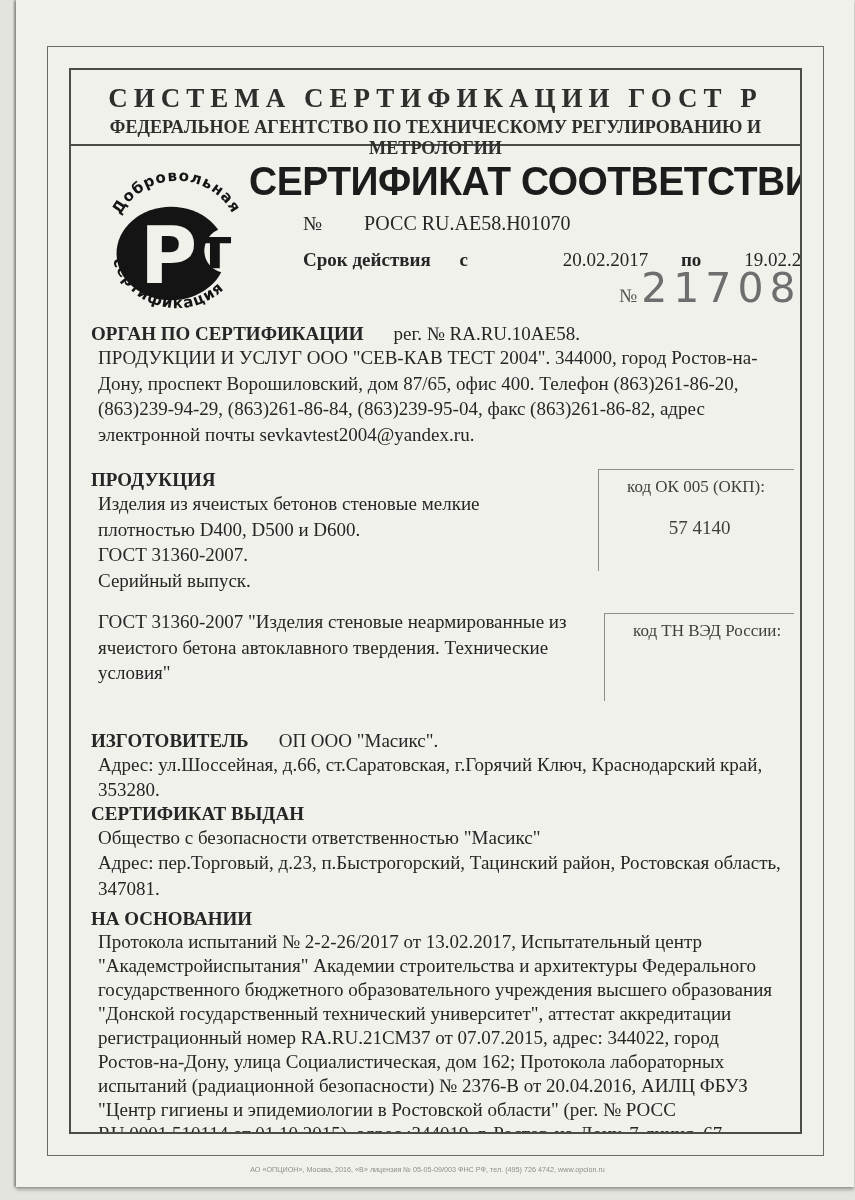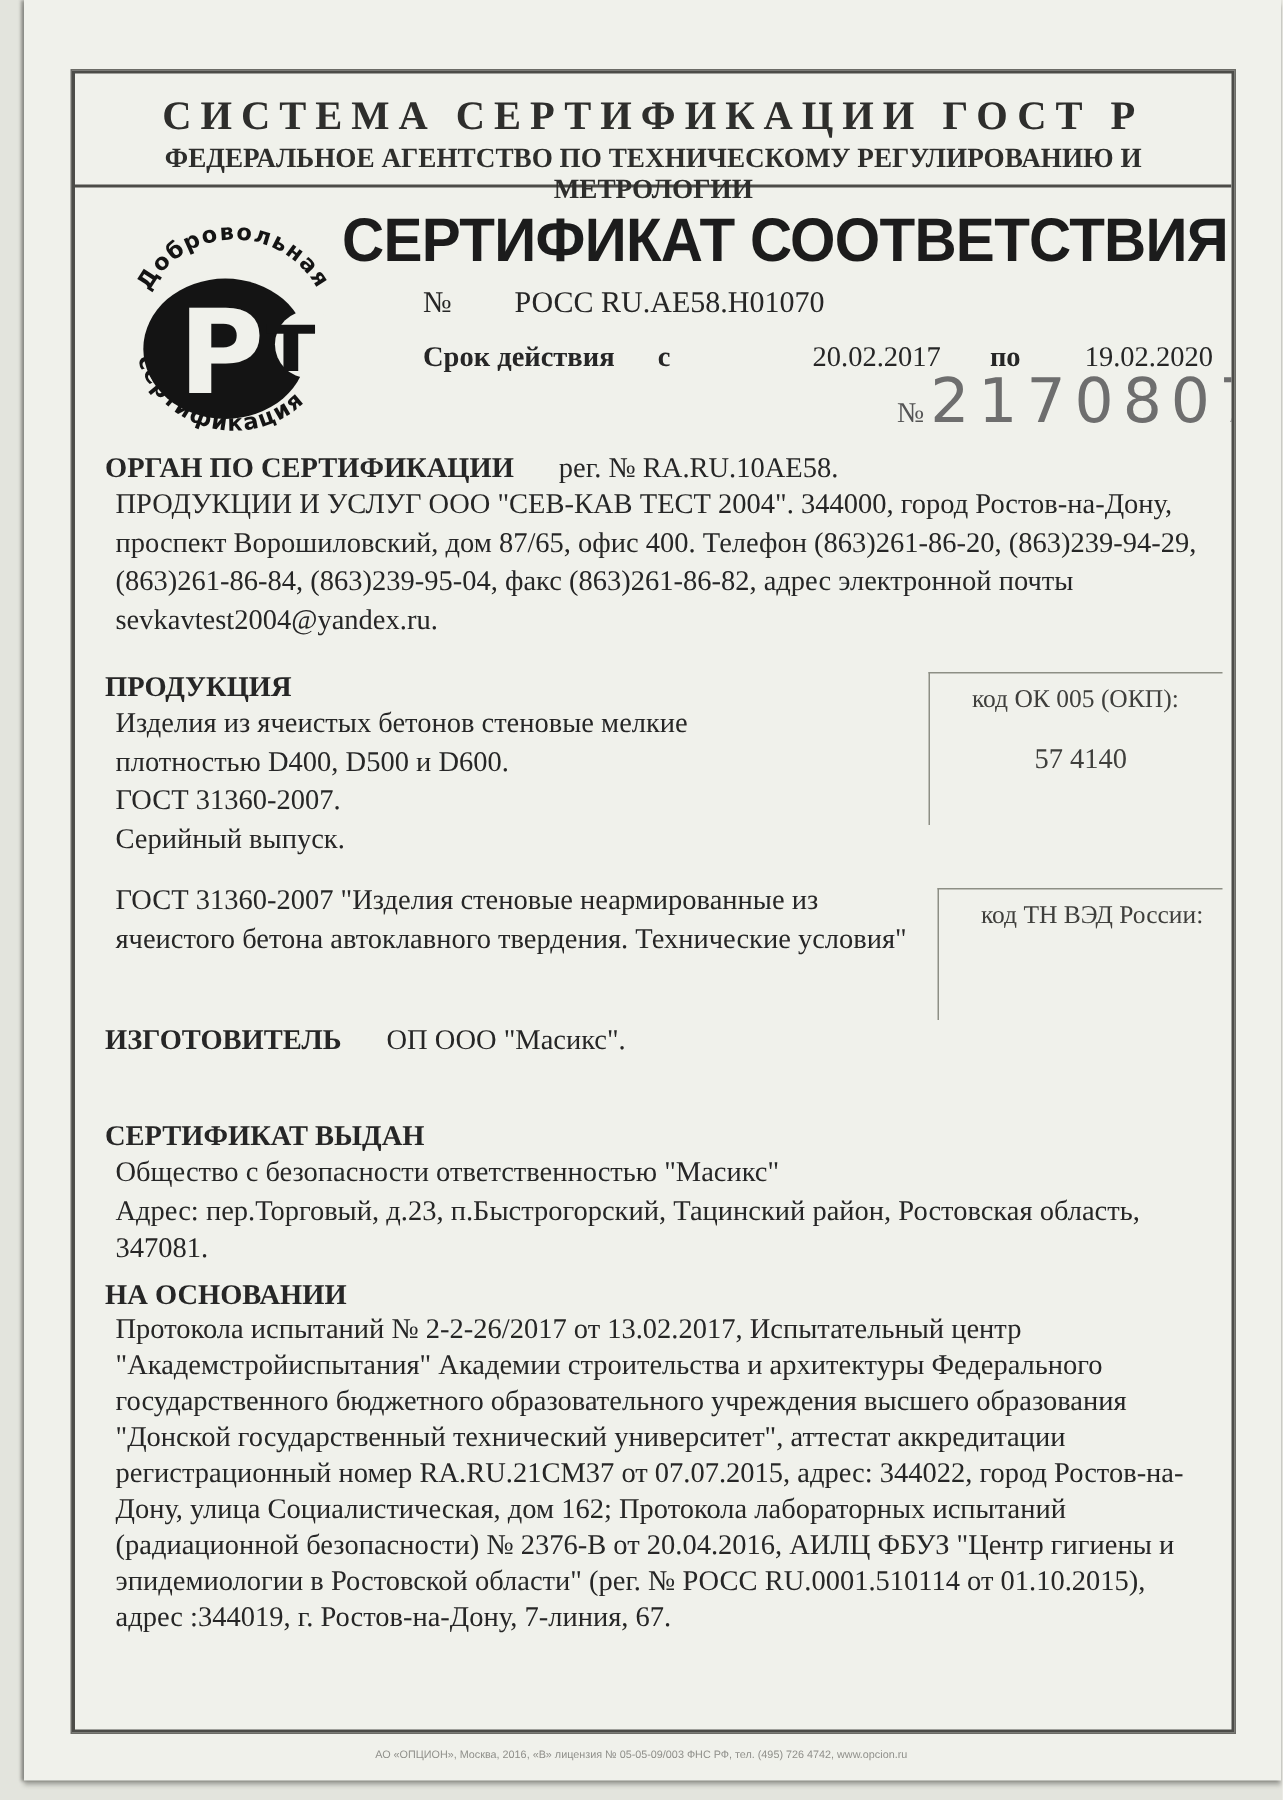--- a/index.html
+++ b/index.html
@@ -1,21 +1,21 @@
 <!DOCTYPE html>
 <html><head>
 <meta charset="utf-8">
 <style>
   * { margin:0; padding:0; box-sizing:border-box; }
   html,body { width:855px; height:1200px; }
   body { position:relative; background:#e3e4dd; font-family:"Liberation Serif", serif; color:#262626; overflow:hidden; }
   .paper { position:absolute; left:16px; top:0; right:1px; bottom:13px; background:#f0f1eb;
            box-shadow: -2px 0 2px rgba(60,60,55,.45), 0 3px 3px rgba(60,60,55,.35); }
   .cert { position:absolute; left:47px; top:46px; width:777px; height:1110px;
-          border:1px solid #6b6b66; padding:0; }
+          border:1px solid #6b6b66; padding:21px; }
   .cert-inner { width:100%; height:100%; border:2px solid #4c4c48; position:relative; overflow:hidden; }
 
   
   .hdr { text-align:center; padding-top:13px; height:76px; border-bottom:2px solid #4c4c48; }
   .hdr-1 { font-weight:bold; font-size:27px; letter-spacing:6px; color:#2e2e2c; }
   .hdr-2 { font-weight:bold; font-size:18.5px; letter-spacing:0px; margin-top:3px; transform:scaleX(.98); color:#2e2e2c; }
 
   
   .title-area { position:relative; height:170px; }
   .rst-logo { position:absolute; left:28px; top:8px; width:156px; height:160px; }
@@ -36,21 +36,21 @@
   
   .content { padding:0 18px 0 20px; }
   .sec-h { font-weight:bold; font-size:19px; }
   .inline-val { font-weight:normal; font-size:19px; margin-left:26px; }
   .body-t { font-size:19px; line-height:25.5px; padding-left:7px; }
   .sec { overflow:visible; }
   .sec-org { margin-top:7px; }
   .sec-product { margin-top:22px; }
   .sec-conf { margin-top:16px; }
   .sec-manu { margin-top:44px; }
-  .sec-issued { margin-top:42px; }
+  .sec-issued { }
   .sec-basis { margin-top:7px; }
   .sec-basis .body-t { line-height:24px; }
 
   .code-box { float:right; border-top:1.5px solid #8d8f85; border-left:1.5px solid #8d8f85;
               padding:7px 6px 0 12px; margin-right:-12px; margin-left:14px; color:#3f3f3c; }
   .code-box .lbl { font-size:17px;margin-left:16px; }
   .code-box .val { text-align:center; font-size:19px; margin-top:20px; }
   .box-okp { width:196px; height:102px; }
   .box-tnved { width:190px; height:88px; margin-top:4px; }
   .fine-print { position:absolute; left:0; top:1166px; width:855px; text-align:center;
@@ -136,20 +136,21 @@
           <div class="lbl">код ТН ВЭД России:</div>
         </div>
         <div class="body-t">ГОСТ 31360-2007 "Изделия стеновые неармированные из ячеистого бетона автоклавного твердения. Технические условия"</div>
       </div>
 
       <div class="sec sec-manu">
         <div>
           <span class="sec-h">ИЗГОТОВИТЕЛЬ</span>
           <span class="inline-val">ОП ООО "Масикс".</span>
         </div>
+        <div class="body-t">Адрес: ул.Шоссейная, д.66, ст.Саратовская, г.Горячий Ключ, Краснодарский край, 353280.</div>
       </div>
 
       <div class="sec sec-issued">
         <div class="sec-h">СЕРТИФИКАТ ВЫДАН</div>
         <div class="body-t">Общество с безопасности ответственностью "Масикс"</div>
         <div class="body-t">Адрес: пер.Торговый, д.23, п.Быстрогорский, Тацинский район, Ростовская область, 347081.</div>
       </div>
 
       <div class="sec sec-basis">
         <div class="sec-h">НА ОСНОВАНИИ</div>

